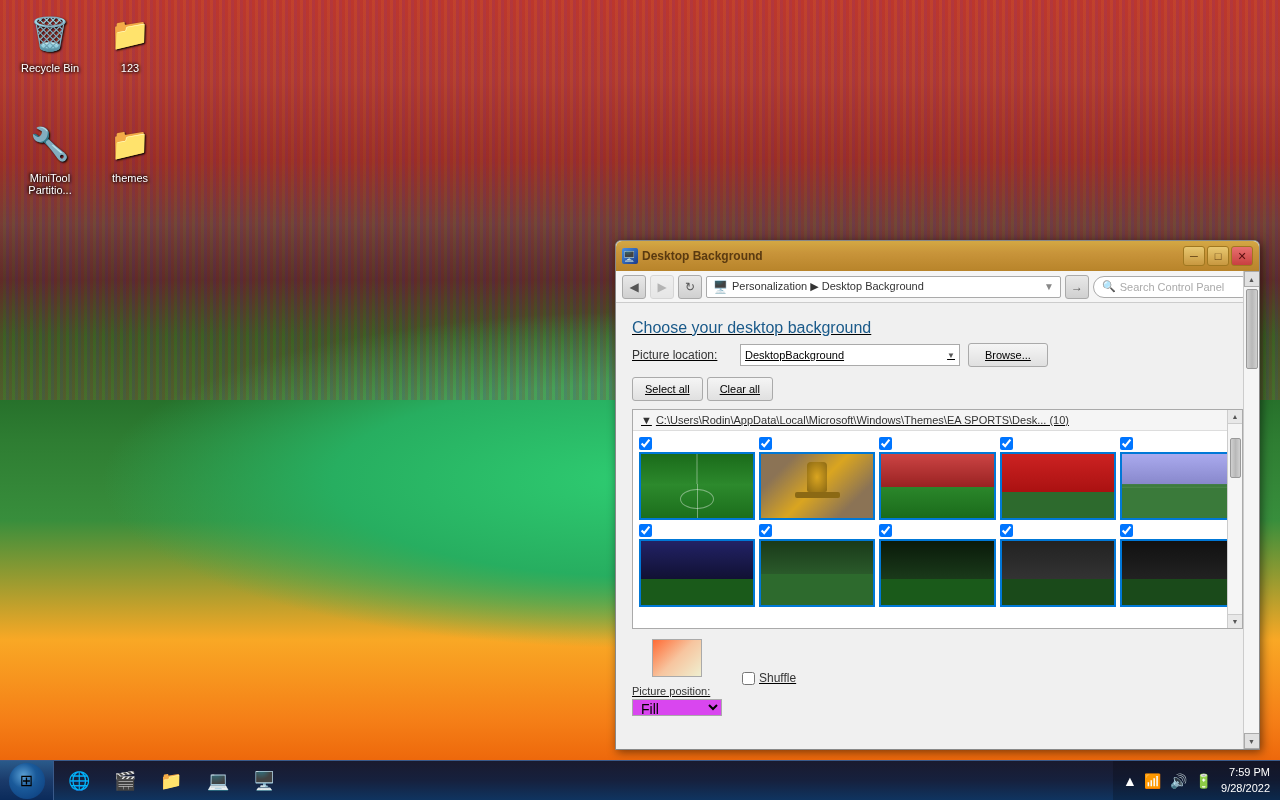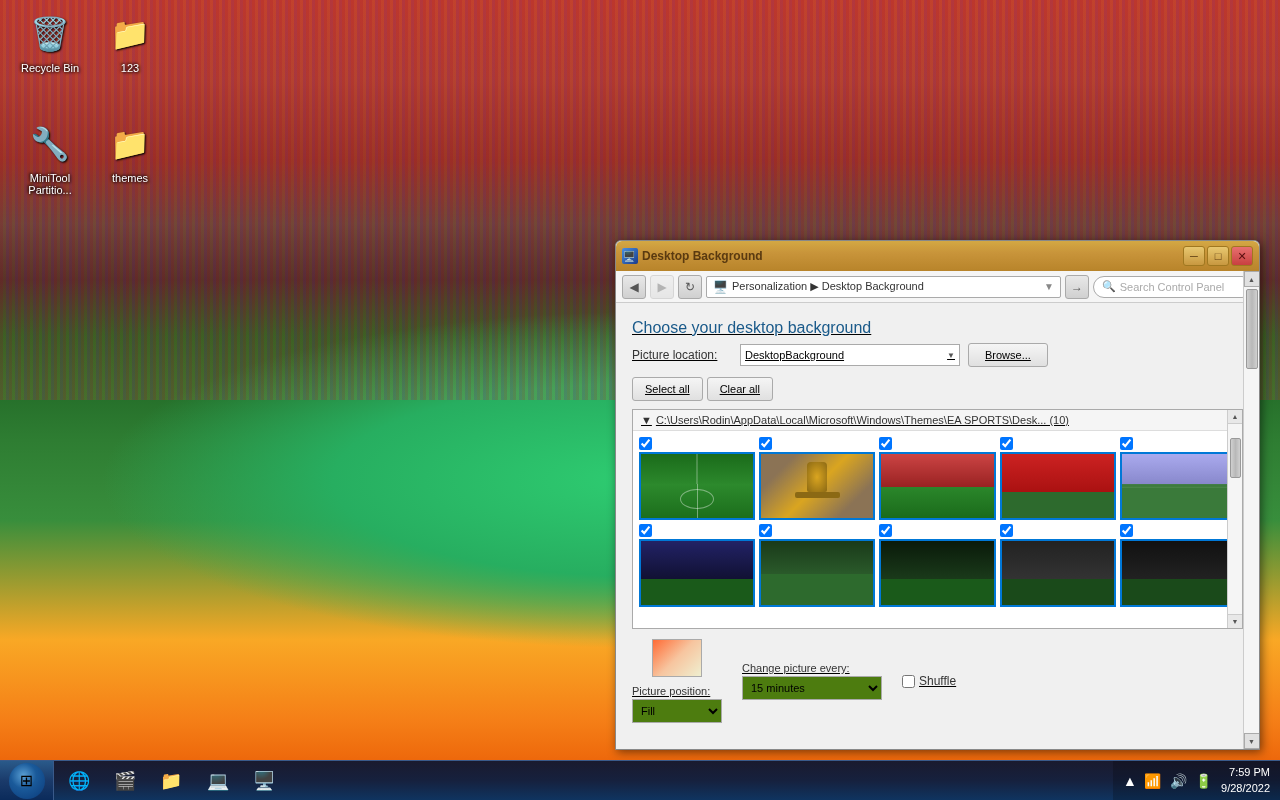--- a/index.html
+++ b/index.html
@@ -467,24 +467,24 @@
       font-size: 10px;
       color: white;
     }
 
     
     input[type=checkbox] {
       cursor: pointer;
     }
 
     select {
-      height: 24px;
-      border: 1px solid #aaa;
-      background: #4d7c0f;
-      font-size: 11px;
+      height: 17px;
+      border: 1px solid #aaa;
+      background: #d946ef;
+      font-size: 14px;
       padding: 0 4px;
     }
 
     
     .bottom-options-row {
       display: flex;
       align-items: center;
       gap: 20px;
     }
 
@@ -747,30 +747,20 @@
             <select style="width:90px;">
               <option>Fill</option>
               <option>Center</option>
               <option>Tile</option>
               <option>Stretch</option>
               <option>Fit</option>
             </select>
           </div>
         </div>
 
-        <div>
-          <div class="option-label">Change picture every:</div>
-          <select style="width:140px;">
-            <option>15 minutes</option>
-            <option>30 minutes</option>
-            <option>1 hour</option>
-            <option>6 hours</option>
-            <option>1 day</option>
-          </select>
-        </div>
 
         <div class="shuffle-check">
           <input type="checkbox" id="shuffle-cb" style="">
           <label for="shuffle-cb">Shuffle</label>
         </div>
       </div>
     </div>
 
     <div id="main-scrollbar">
       <div class="main-scroll-arrow">▲</div>

